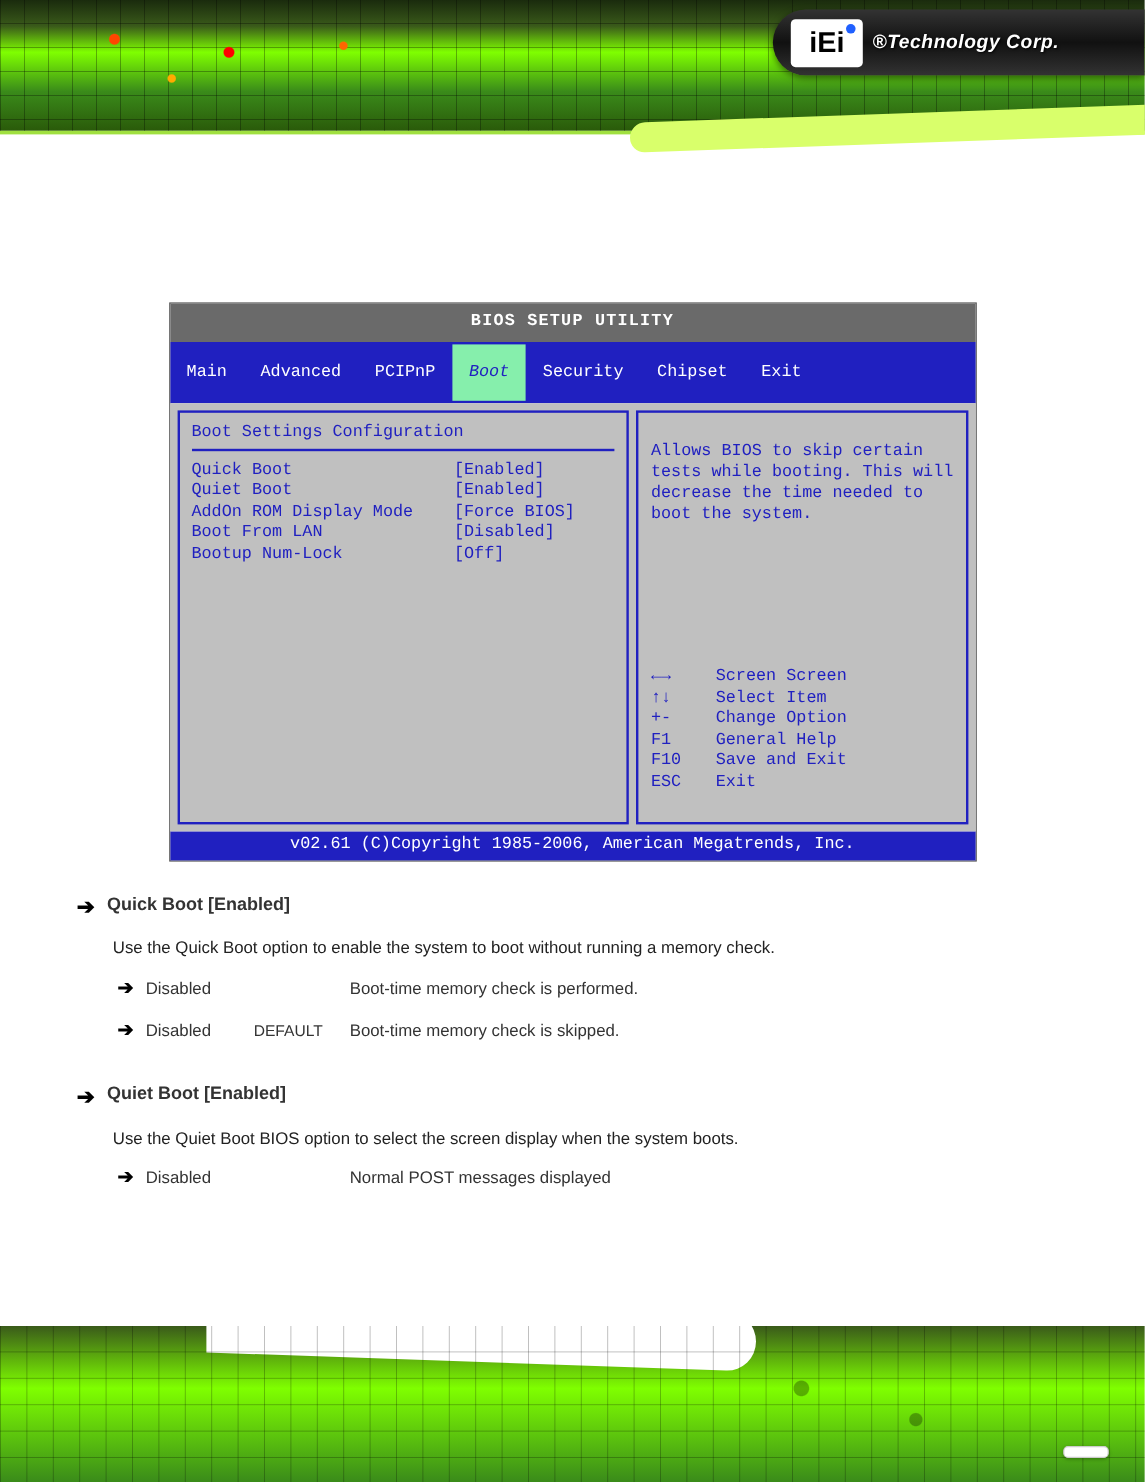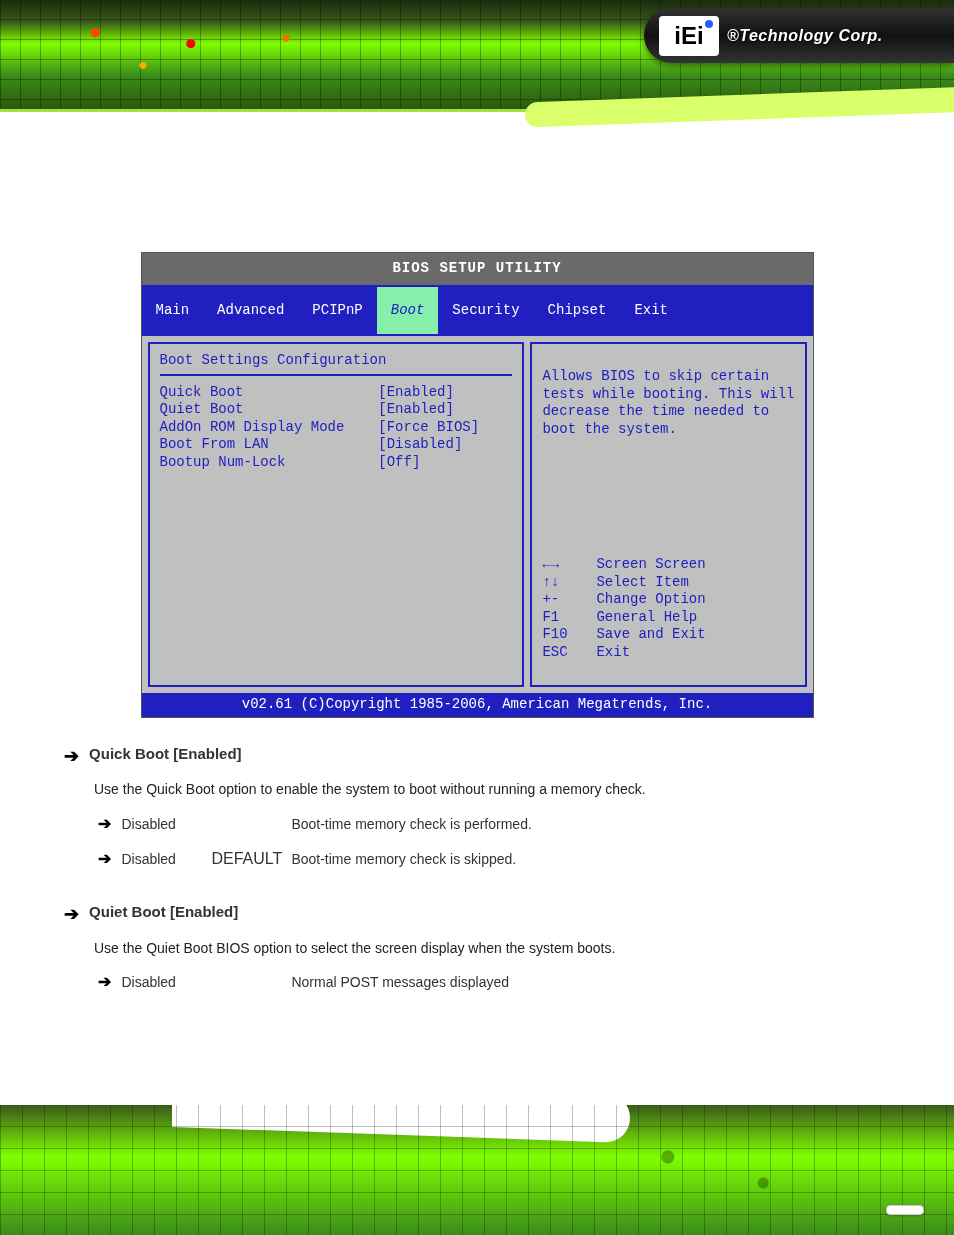--- a/index.html
+++ b/index.html
@@ -197,21 +197,21 @@
   }
   .sub-bullet {
     display: flex;
     margin-left: 34px;
     margin-top: 10px;
     font-size: 14px;
     align-items: baseline;
   }
   .sub-bullet .arrow { font-size: 16px; }
   .sub-bullet .sb-key { width: 90px; font-family: Verdana, sans-serif; }
-  .sub-bullet .sb-def { width: 80px; font-family: Verdana, sans-serif; font-size:16px; }
+  .sub-bullet .sb-def { width: 80px; font-family: Verdana, sans-serif; font-size:13px; }
   .sub-bullet .sb-desc { flex: 1; font-family: Verdana, sans-serif; }
 
   .footer {
     position: absolute;
     bottom: 0;
     width: 100%;
     height: 130px;
     background: linear-gradient(180deg, #3a5a1a 0%, #7fff00 40%, #3a8b1a 100%);
   }
   .footer-circuit {

